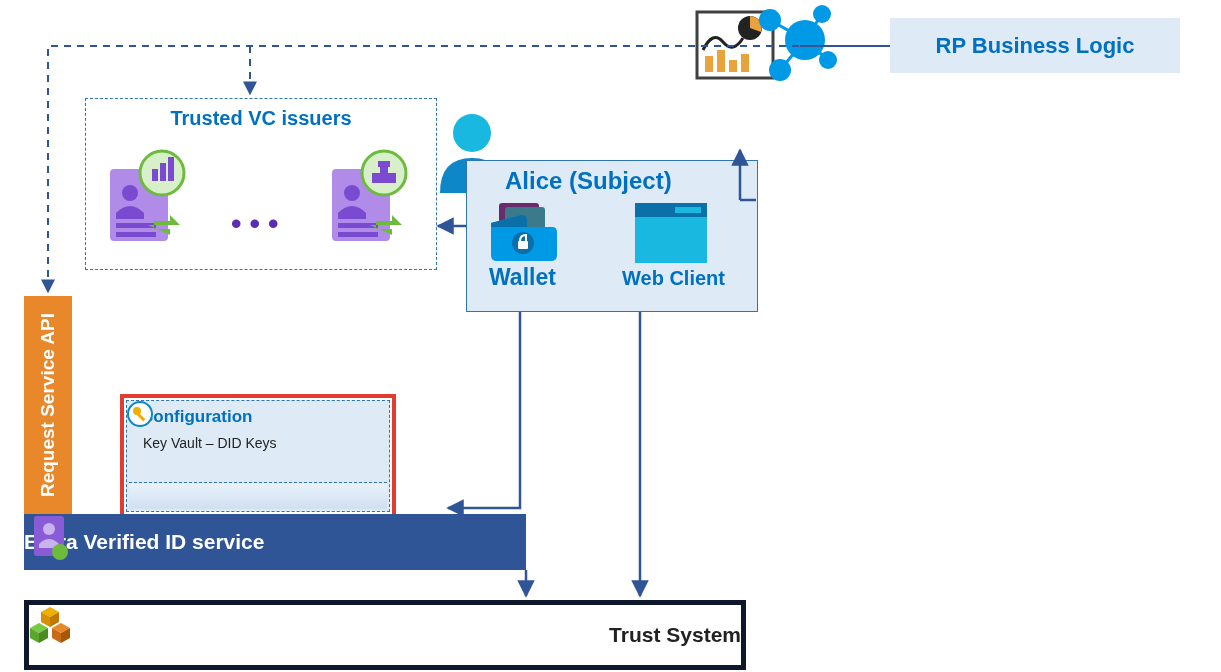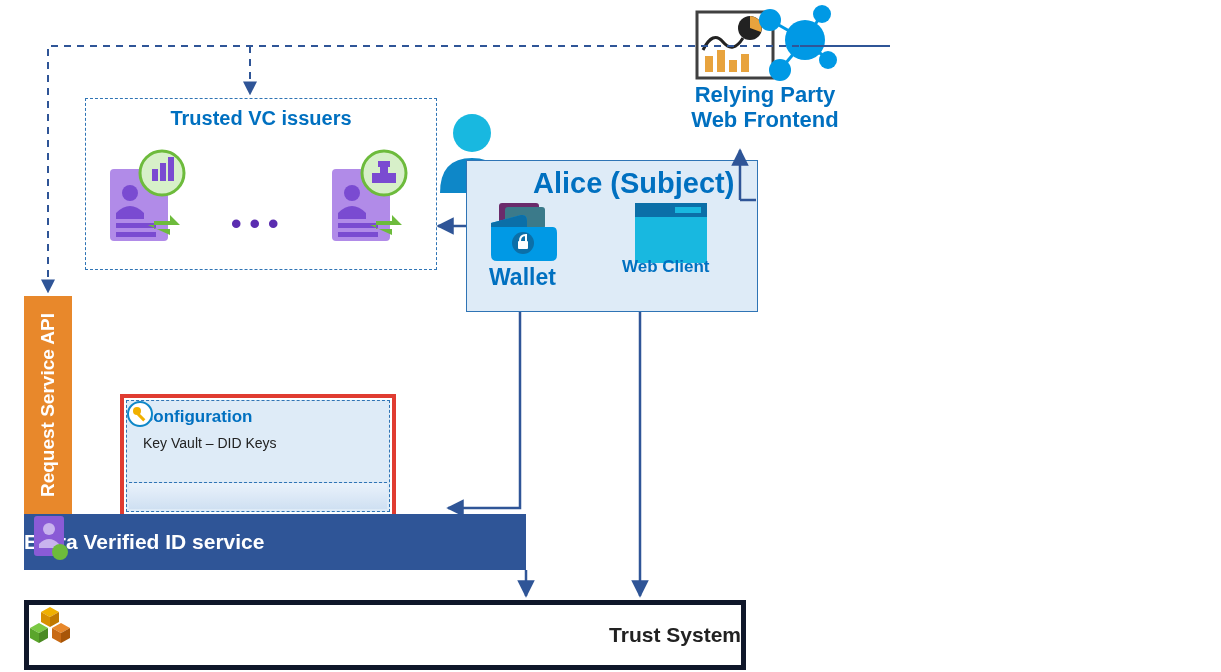--- a/index.html
+++ b/index.html
@@ -9,20 +9,23 @@
   .dashed-box{border:1px dashed #2f74b5}
   .solid-box{border:1px solid #2f74b5}
   .light-fill{background:#deebf7}
   svg{position:absolute;top:0;left:0;pointer-events:none}
 </style>
 </head>
 <body>
 
 <div class="stage">
 
+  <div class="abs light-fill" style="left:890px;top:18px;width:290px;height:55px;display:flex;align-items:center;justify-content:center">
+    <span class="blue-label" style="font-size:22px">RP Business Logic</span>
+  </div>
 
   <div class="abs" style="left:655px;top:0;width:220px;height:140px;text-align:center">
 
     <svg width="80" height="70" style="position:absolute;left:40px;top:10px" viewBox="0 0 80 70">
       <rect x="2" y="2" width="76" height="66" fill="#fff" stroke="#404040" stroke-width="3"></rect>
       <path d="M8 40 Q18 20 28 32 T48 28" fill="none" stroke="#222" stroke-width="3"></path>
       <circle cx="55" cy="18" r="12" fill="#222"></circle>
         <path d="M55 18 L55 6 A12 12 0 0 1 66 22 Z" fill="#e8a33d"></path>
       <rect x="10" y="46" width="8" height="16" fill="#e8a33d"></rect>
         <rect x="22" y="40" width="8" height="22" fill="#e8a33d"></rect>
@@ -38,24 +41,20 @@
       <line x1="20" y1="20" x2="55" y2="40" stroke="#0099e5" stroke-width="3"></line>
         <line x1="55" y1="40" x2="30" y2="70" stroke="#0099e5" stroke-width="3"></line>
       <line x1="55" y1="40" x2="78" y2="60" stroke="#0099e5" stroke-width="3"></line>
         <line x1="55" y1="40" x2="72" y2="14" stroke="#0099e5" stroke-width="3"></line>
       <circle cx="55" cy="40" r="20" fill="#0099e5"></circle>
         <circle cx="20" cy="20" r="11" fill="#0099e5"></circle>
       <circle cx="72" cy="14" r="9" fill="#0099e5"></circle>
         <circle cx="30" cy="70" r="11" fill="#0099e5"></circle>
         <circle cx="78" cy="60" r="9" fill="#0099e5"></circle>
     </svg>
-    <div style="position:absolute;left:0;top:82px;width:220px" class="blue-label">
-      <div style="font-size:22px;line-height:1.15">Relying Party</div>
-      <div style="font-size:22px;line-height:1.15">Web Frontend</div>
-    </div>
   </div>
 
   <div class="abs dashed-box" style="left:85px;top:98px;width:350px;height:170px">
     <div class="blue-label" style="text-align:center;font-size:20px;margin-top:8px">Trusted VC issuers</div>
 
     <svg width="90" height="100" style="position:absolute;left:18px;top:48px" viewBox="0 0 90 100">
       <rect x="6" y="22" width="58" height="72" rx="4" fill="#b18be8"></rect>
       <circle cx="26" cy="46" r="8" fill="#7a4bd1"></circle>
         <path d="M12 66 Q26 52 40 66 L40 72 L12 72 Z" fill="#7a4bd1"></path>
       <rect x="12" y="76" width="40" height="5" fill="#7a4bd1"></rect>
@@ -83,39 +82,39 @@
         <rect x="62" y="20" width="4" height="6" fill="#d7f0c9"></rect>
     </svg>
   </div>
 
   <svg width="80" height="85" style="position:absolute;left:432px;top:108px" viewBox="0 0 80 85">
     <circle cx="40" cy="25" r="19" fill="#18b8e0"></circle>
     <path d="M8 85 Q8 50 40 50 Q72 50 72 85 Z" fill="#0e87c8"></path>
   </svg>
 
   <div class="abs light-fill solid-box" style="left:466px;top:160px;width:290px;height:150px">
-    <div class="blue-label" style="font-size:29px;margin:6px 0 0 66px">Alice (Subject)</div>
+    <div class="blue-label" style="font-size:24px;margin:6px 0 0 38px">Alice (Subject)</div>
 
     <svg width="70" height="60" style="position:absolute;left:20px;top:40px" viewBox="0 0 70 60">
       <rect x="12" y="2" width="40" height="22" rx="3" fill="#6b2b6b"></rect>
         <rect x="18" y="6" width="40" height="22" rx="3" fill="#3b7a8a"></rect>
       <path d="M4 22 L34 14 Q40 13 40 20 L40 26 L66 26 Q70 26 70 32 L70 54 Q70 60 64 60 L10 60 Q4 60 4 54 Z" fill="#0099e5"></path>
       <path d="M4 22 L34 14 Q40 13 40 20 L40 26 L4 26 Z" fill="#0b6fa8"></path>
       <circle cx="36" cy="42" r="11" fill="#0b6fa8"></circle>
         <rect x="31" y="40" width="10" height="8" rx="1" fill="#fff"></rect>
         <path d="M33 40 Q33 34 39 34 Q39 40 39 40" fill="none" stroke="#fff" stroke-width="2"></path>
     </svg>
     <div class="abs blue-label" style="left:22px;top:103px;font-size:23px">Wallet</div>
 
     <svg width="72" height="60" style="position:absolute;left:168px;top:42px" viewBox="0 0 72 60">
       <rect x="0" y="0" width="72" height="60" fill="#18b8e0"></rect>
       <rect x="0" y="0" width="72" height="14" fill="#0b6fa8"></rect>
       <rect x="40" y="4" width="26" height="6" fill="#18b8e0"></rect>
     </svg>
-    <div class="abs blue-label" style="left:155px;top:96px;font-size:17px">Web Client</div>
+    <div class="abs blue-label" style="left:155px;top:106px;font-size:20px">Web Client</div>
   </div>
 
   <div class="abs" style="left:120px;top:394px;width:268px;height:116px;border:4px solid #e03c31">
     <div class="dashed-box light-fill" style="position:absolute;inset:2px">
       <div style="display:flex;align-items:center;margin:6px 0 0 8px">
         <svg width="22" height="20" viewBox="0 0 22 20">
             <path d="M12 2 L2 18 L10 18 L8 12 L16 12 Z" fill="#0e87c8"></path>
             <path d="M14 4 L20 18 L10 18 Z" fill="#18b8e0"></path>
           </svg>
         <span class="blue-label" style="font-size:17px;margin-left:6px">Configuration</span>

